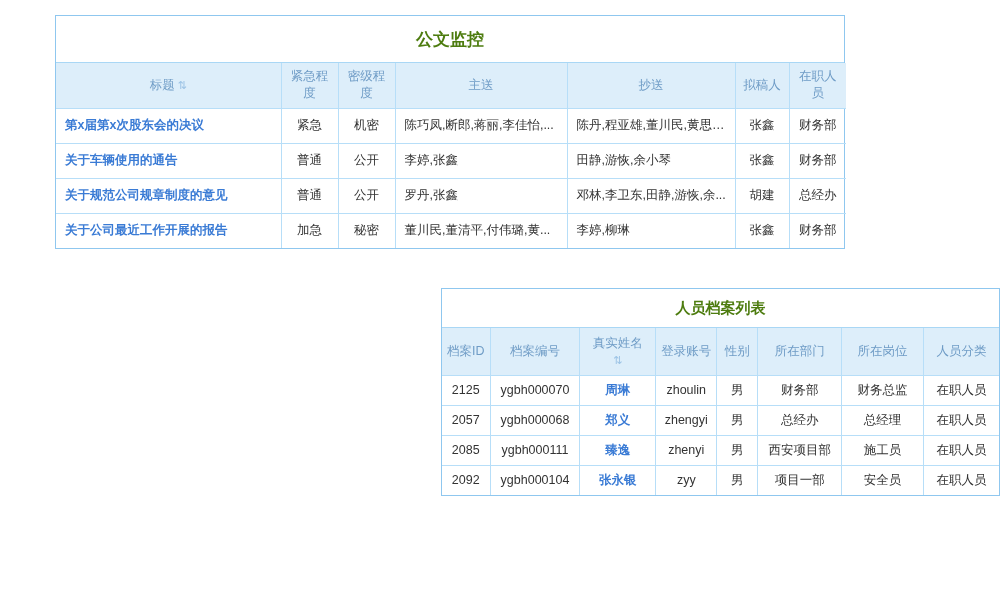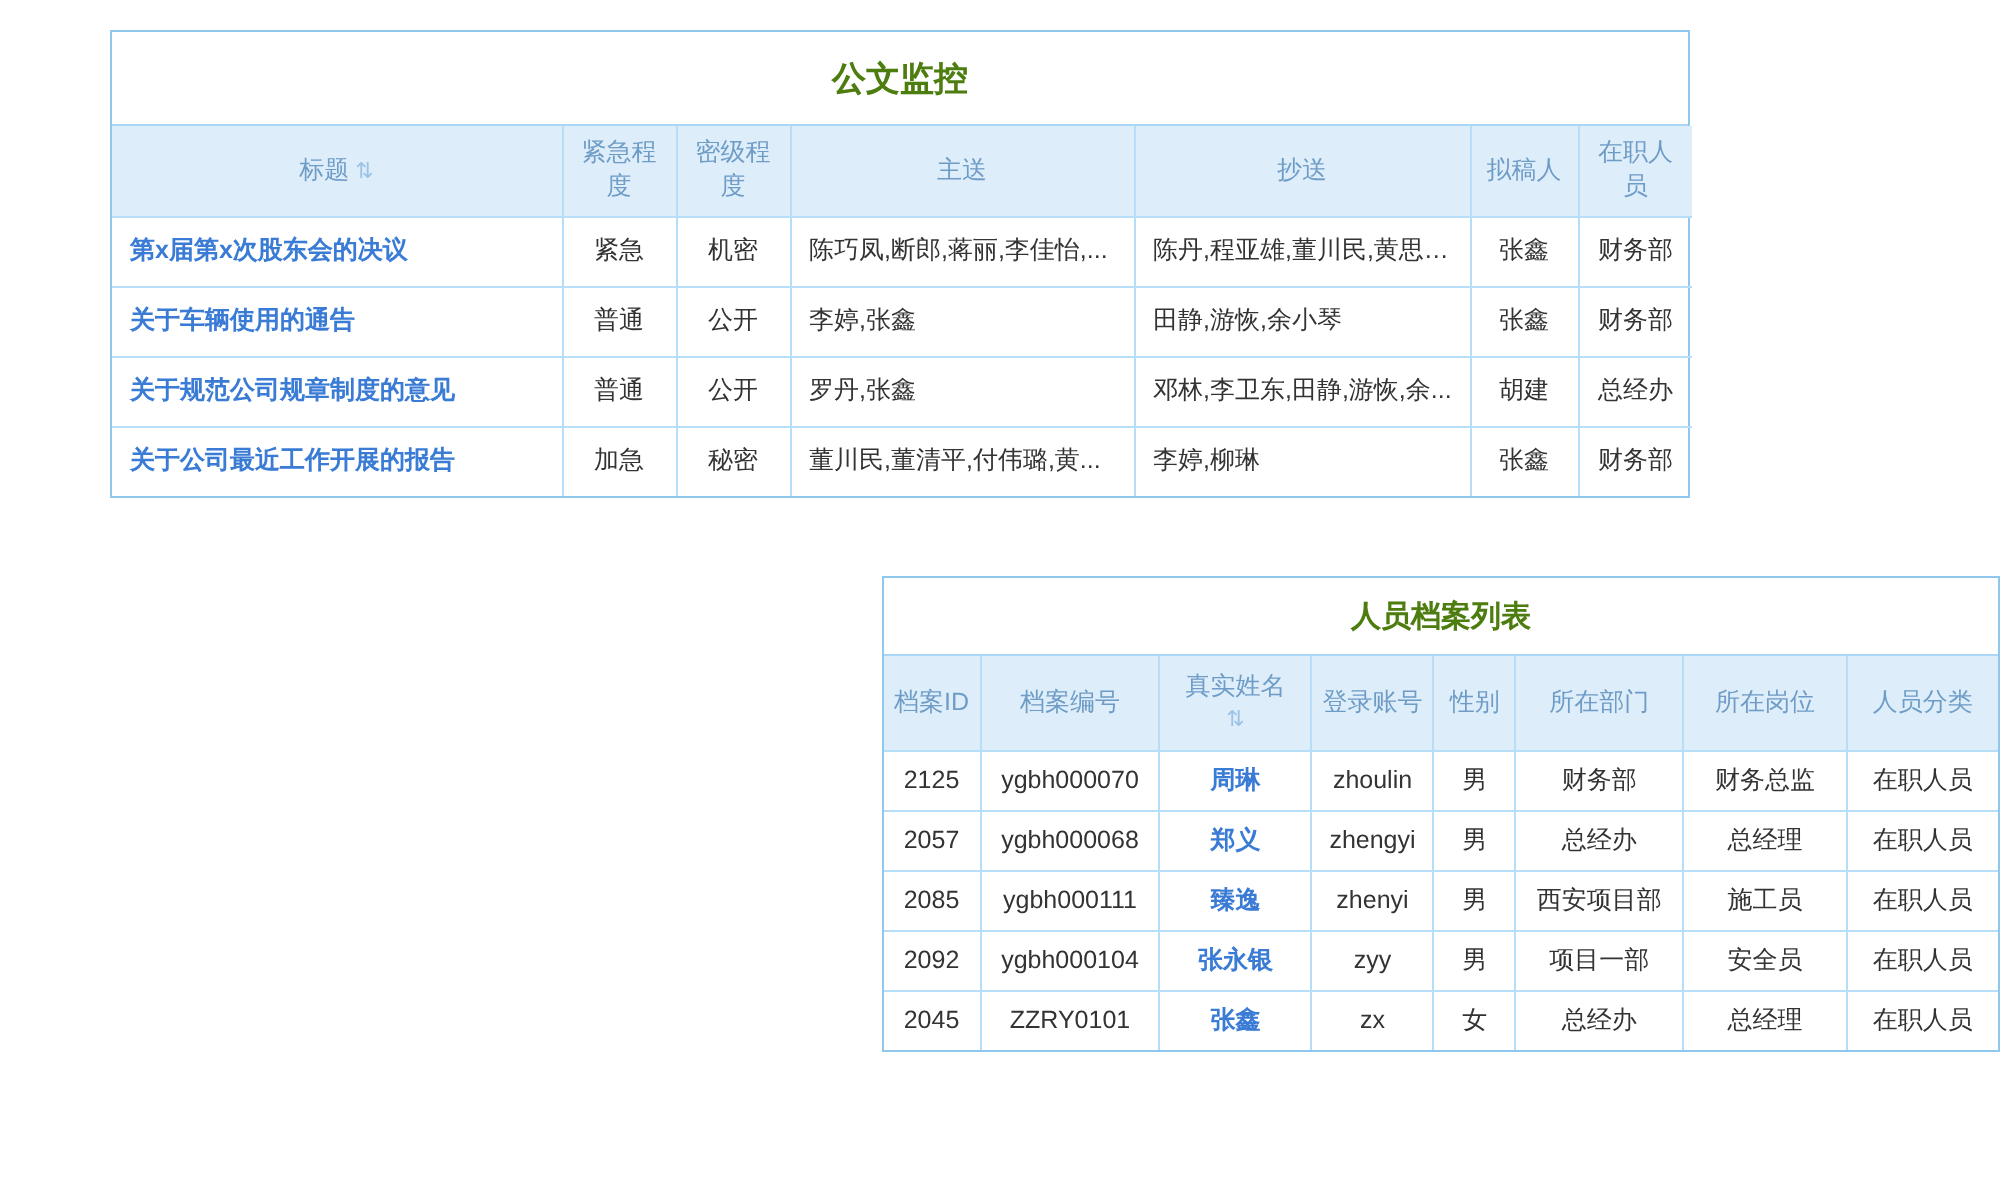--- a/index.html
+++ b/index.html
@@ -202,25 +202,15 @@
         <tr>
           <td>2092</td>
           <td>ygbh000104</td>
           <td class="link">张永银</td>
           <td>zyy</td>
           <td>男</td>
           <td>项目一部</td>
           <td>安全员</td>
           <td>在职人员</td>
         </tr>
-        <tr>
-          <td>2045</td>
-          <td>ZZRY0101</td>
-          <td class="link">张鑫</td>
-          <td>zx</td>
-          <td>女</td>
-          <td>总经办</td>
-          <td>总经理</td>
-          <td>在职人员</td>
-        </tr>
       </tbody>
   </table>
 </div>
 
 </body></html>

